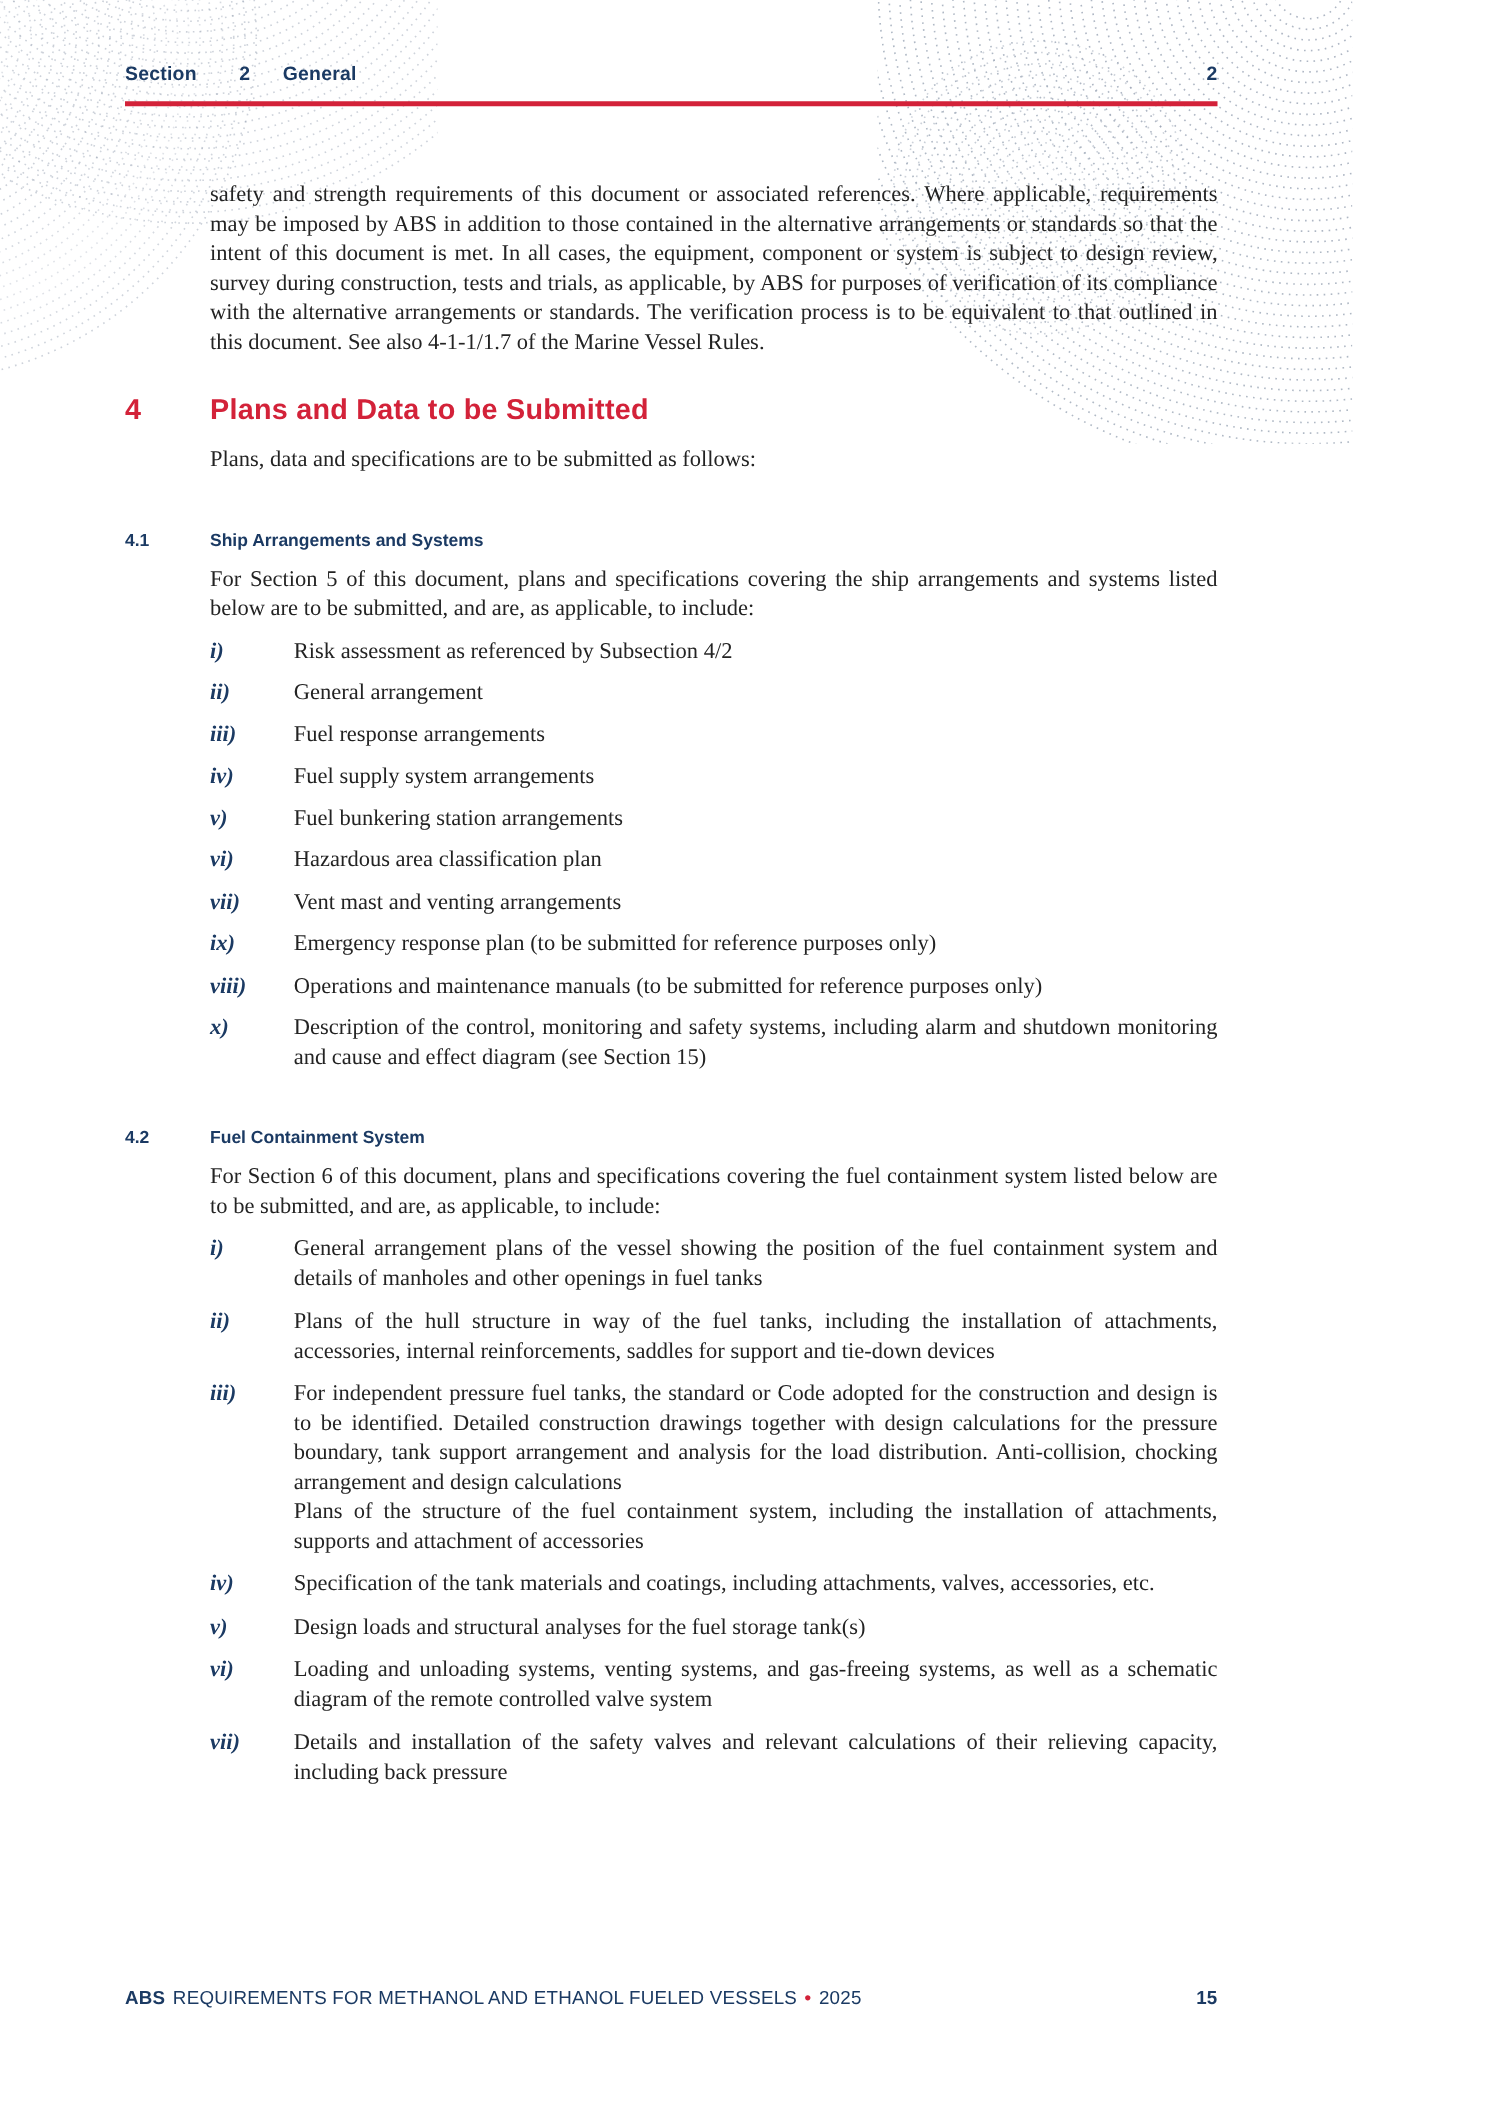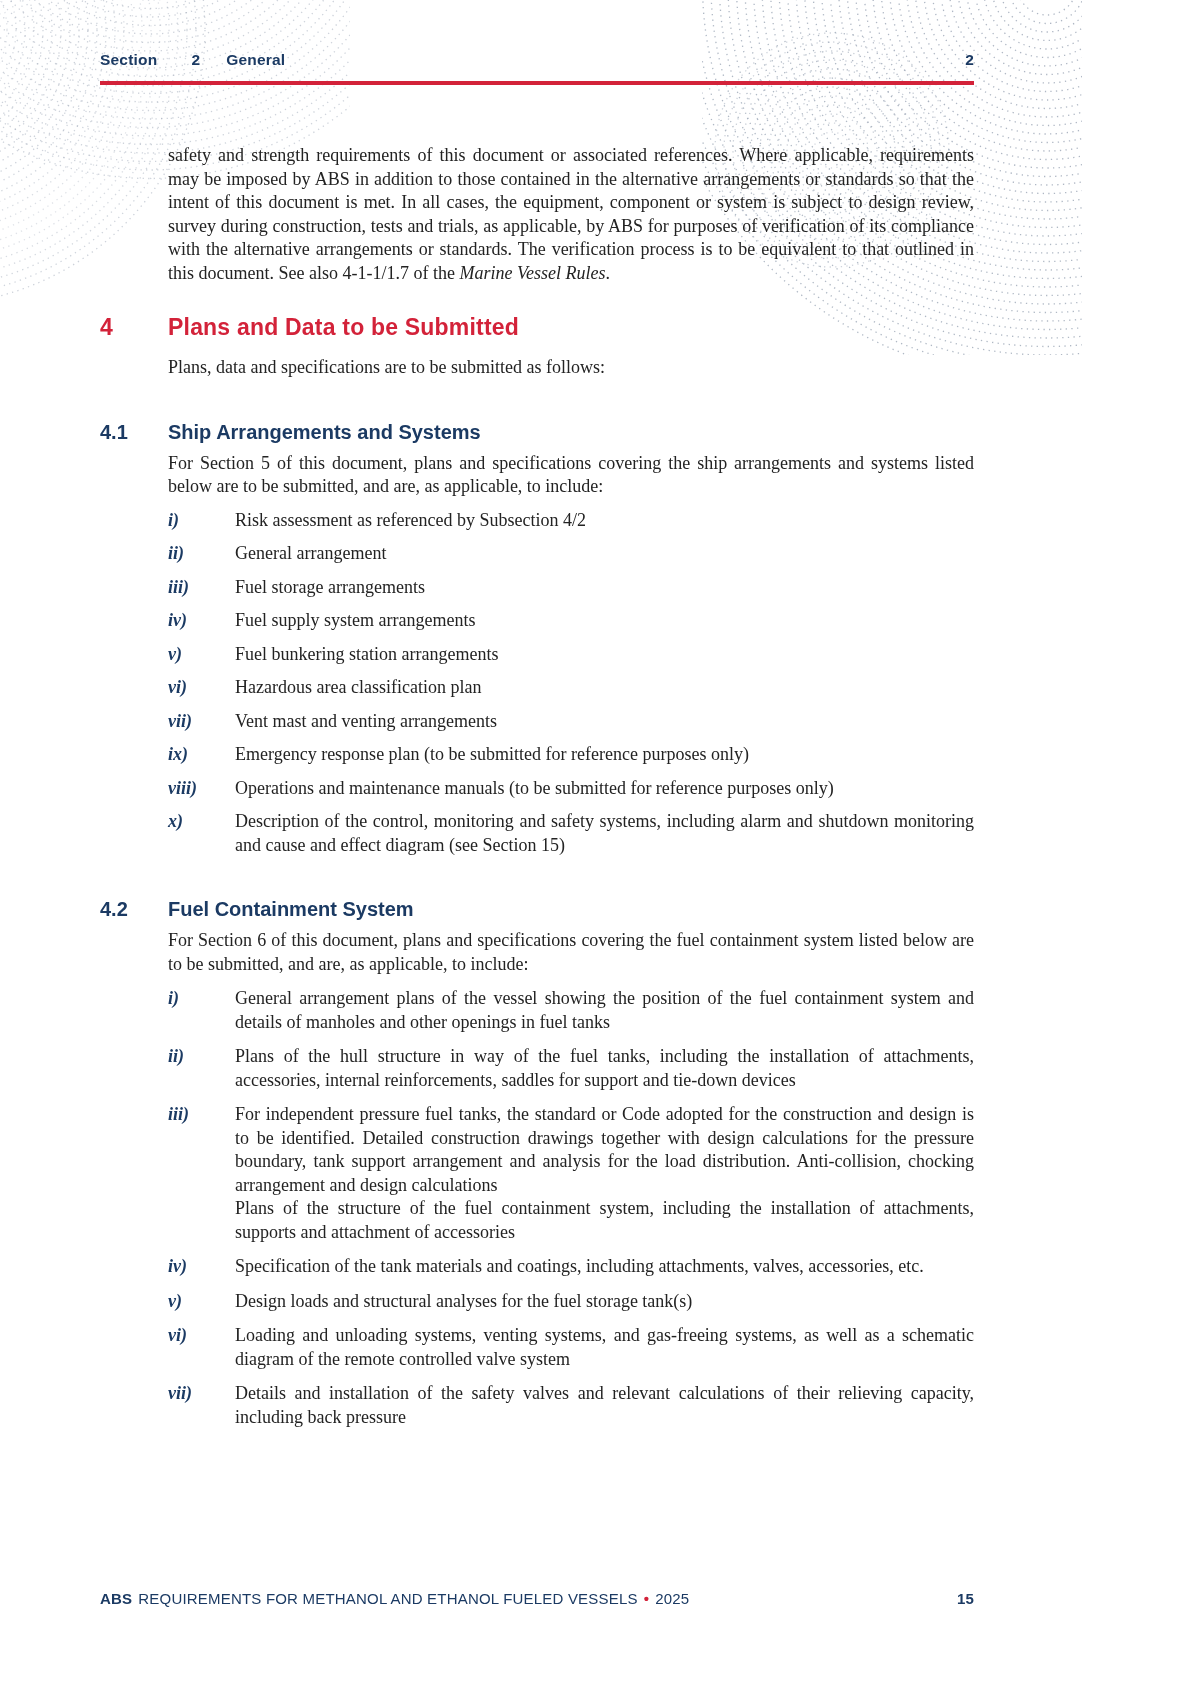--- a/index.html
+++ b/index.html
@@ -28,25 +28,25 @@
     font-weight:bold; font-size:15.5px; line-height:19px;
     color:#1B3A63; letter-spacing:.2px;
   }
   .hdr-label { margin-right:34px; }
   .hdr-num   { margin-right:26px; }
   .hdr-page  { margin-left:auto; }
   .red-line { height:4px; background:#D32239; margin-top:12px; }
 
   
   .para { margin:59px 0 0 68px; text-align:justify; }
-  .para .ref-italic { font-style:italic; }
+  .para .ref-italic { }
 
   .sec-row { display:flex; margin-top:29px; font-family:"Liberation Sans", sans-serif; font-weight:bold; }
   .sec-row.lvl1 { color:#D32239; font-size:23px; line-height:27px; letter-spacing:.2px; }
-  .sec-row.lvl2 { color:#1B3A63; font-size:20px; line-height:24px; margin-top:40px; }
+  .sec-row.lvl2 { color:#1B3A63; font-size:14px; line-height:24px; margin-top:40px; }
   .sec-num { flex:0 0 68px; }
   .sec-title { flex:1; }
 
   .lead  { margin:15px 0 0 68px; }
   .sub-intro { margin:8px 0 0 68px; text-align:justify; }
 
   .list { margin-left:68px; }
   .item { display:flex; margin-top:10px; }
   .list-42 .item { margin-top:11px; }
   .item-marker {
@@ -215,21 +215,21 @@
       </div>
       <div class="item">
         <span class="item-marker">ii)</span>
         <div class="item-body">
             <div class="item-text">General arrangement</div>
           </div>
       </div>
       <div class="item">
         <span class="item-marker">iii)</span>
         <div class="item-body">
-            <div class="item-text">Fuel storage arrangements</div>
+            <div class="item-text">Fuel response arrangements</div>
           </div>
       </div>
       <div class="item">
         <span class="item-marker">iv)</span>
         <div class="item-body">
             <div class="item-text">Fuel supply system arrangements</div>
           </div>
       </div>
       <div class="item">
         <span class="item-marker">v)</span>

